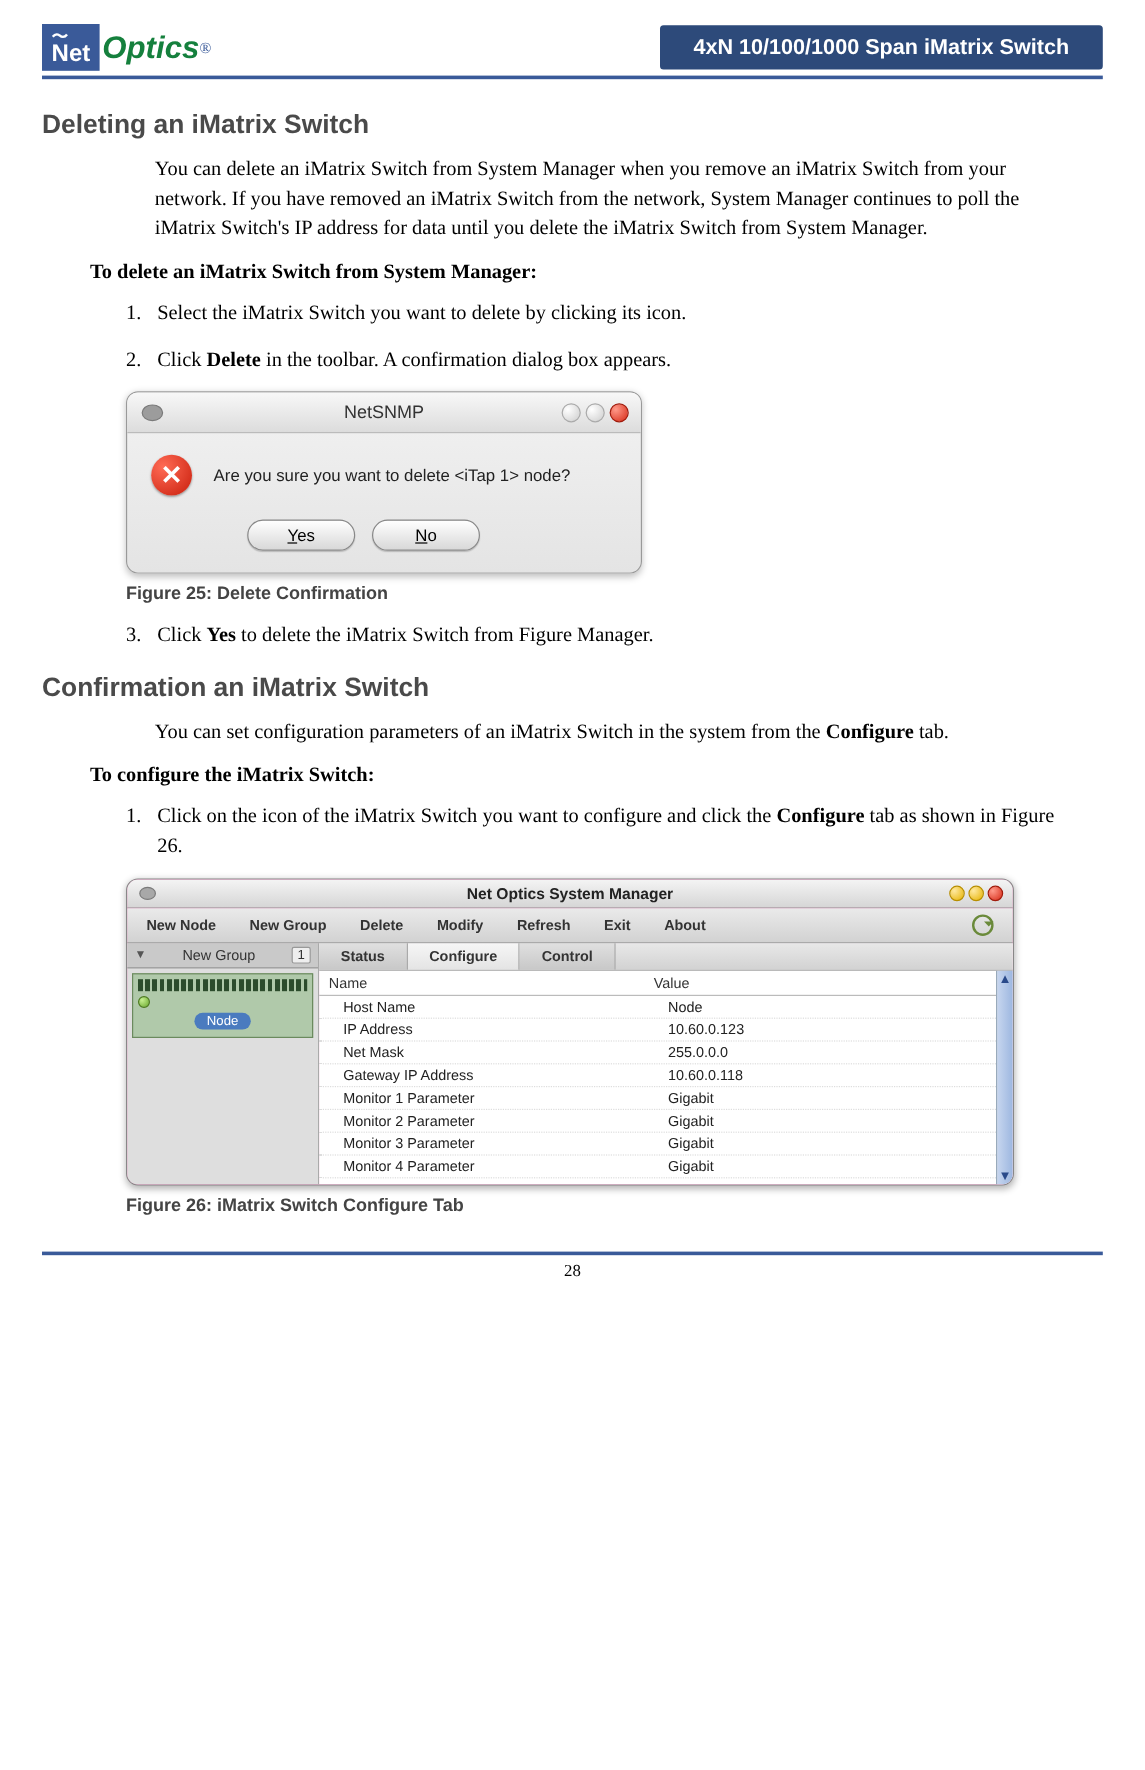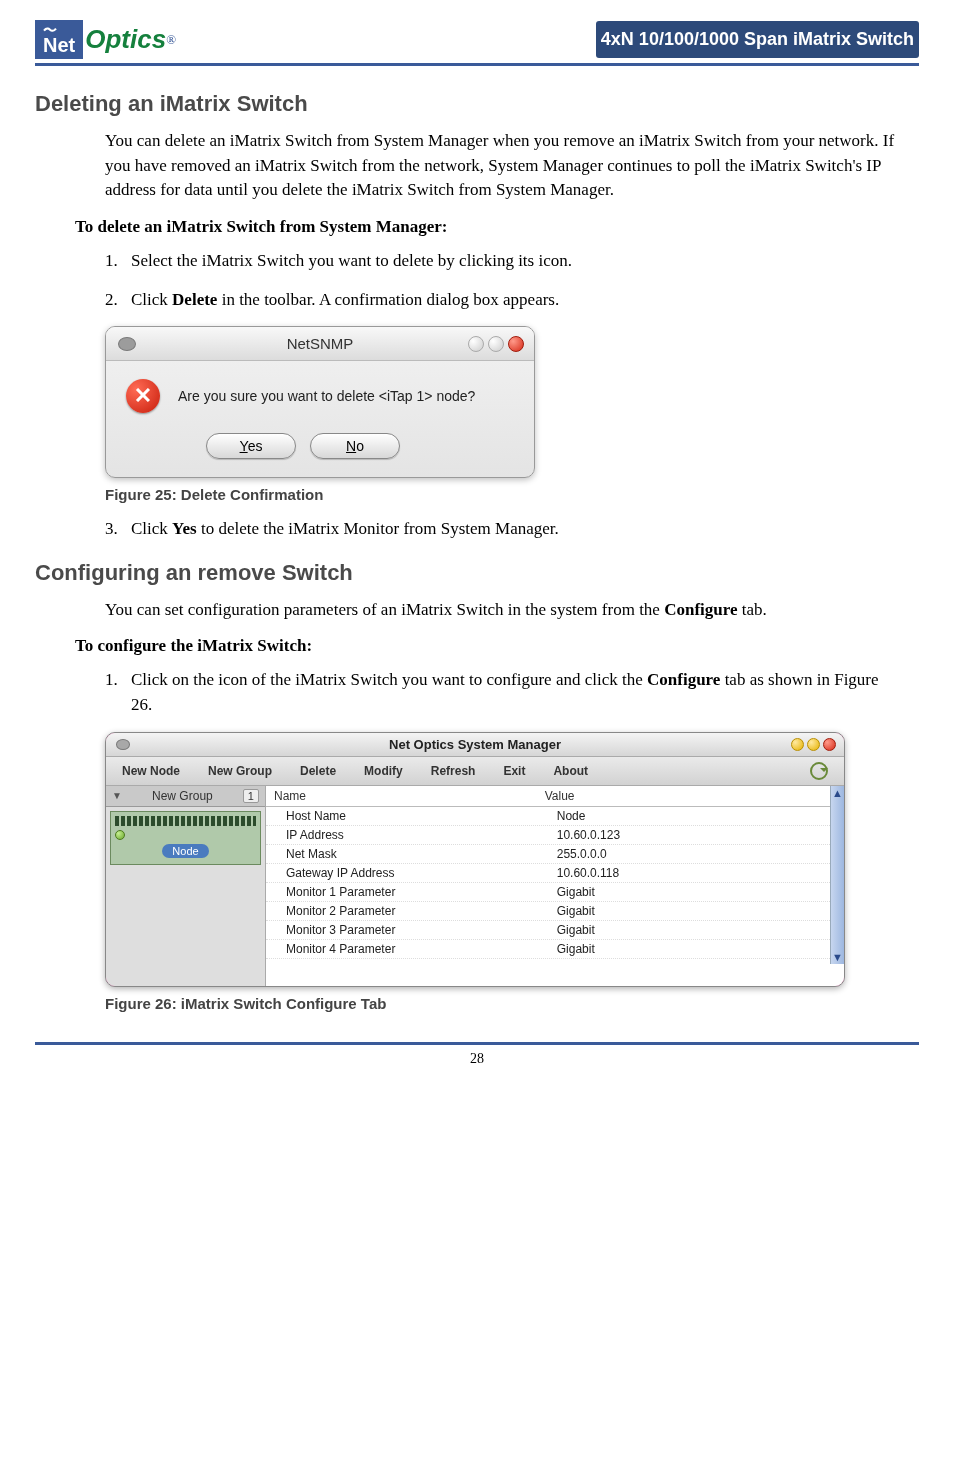--- a/index.html
+++ b/index.html
@@ -50,35 +50,35 @@
     font-size: 13px;
     vertical-align: super;
     color: #3a5a99;
   }
   .title-bar {
     background: #2d4a7a;
     color: #ffffff;
     font-family: Arial, sans-serif;
     font-weight: bold;
     font-size: 18px;
-    padding: 8px 5px;
+    padding: 8px 28px;
     border-radius: 3px;
   }
   h2.section {
     font-family: Arial, sans-serif;
     font-weight: 900;
     font-size: 22px;
     color: #4a4a4a;
     margin-top: 18px;
     margin-bottom: 12px;
   }
   p.body {
     font-size: 17px;
     line-height: 1.45;
-    margin-left: 70px;
+    margin-left: 94px;
     margin-right: 20px;
     margin-bottom: 14px;
   }
   p.subhead {
     font-size: 17px;
     font-weight: bold;
     margin-left: 40px;
     margin-bottom: 12px;
   }
   ol.steps {
@@ -404,25 +404,25 @@
       </div>
     </div>
   </div>
 </div>
 <p class="fig-caption">
   <span class="fignum">Figure 25: </span><span class="figtitle">Delete Confirmation</span>
 </p>
 
 <ol class="steps" start="3">
   <li><span class="num">3.</span>
-    <span>Click </span><span class="bold">Yes</span><span> to delete the iMatrix Monitor from System Manager.</span>
+    <span>Click </span><span class="bold">Yes</span><span> to delete the iMatrix Switch from Figure Manager.</span>
   </li>
 </ol>
 
-<h2 class="section">Configuring an remove Switch</h2>
+<h2 class="section">Confirmation an iMatrix Switch</h2>
 <p class="body">
   <span>You can set configuration parameters of an iMatrix Switch in the system from the </span><span class="bold">Configure</span><span> tab.</span>
 </p>
 <p class="subhead">To configure the iMatrix Switch:</p>
 <ol class="steps">
   <li><span class="num">1.</span>
     <span>Click on the icon of the iMatrix Switch you want to configure and click the </span><span class="bold">Configure</span><span> tab as shown in Figure 26.</span>
   </li>
 </ol>
 
@@ -459,20 +459,25 @@
           <div class="bars"></div>
           <div class="row">
             <span class="led"></span>
           </div>
           <div class="row" style="justify-content:center; margin-top:4px;">
             <span class="chip">Node</span>
           </div>
         </div>
       </div>
       <div class="mainpane">
+        <div class="tabs">
+          <div class="tab">Status</div>
+          <div class="tab active">Configure</div>
+          <div class="tab">Control</div>
+        </div>
         <div class="mainflex">
           <div class="maincontent">
             <div class="tablehdr">
               <div class="c-name">Name</div>
               <div class="c-val">Value</div>
             </div>
             <div class="tblrow">
               <div class="c-name">Host Name</div>
               <div class="c-val">Node</div>
             </div>

